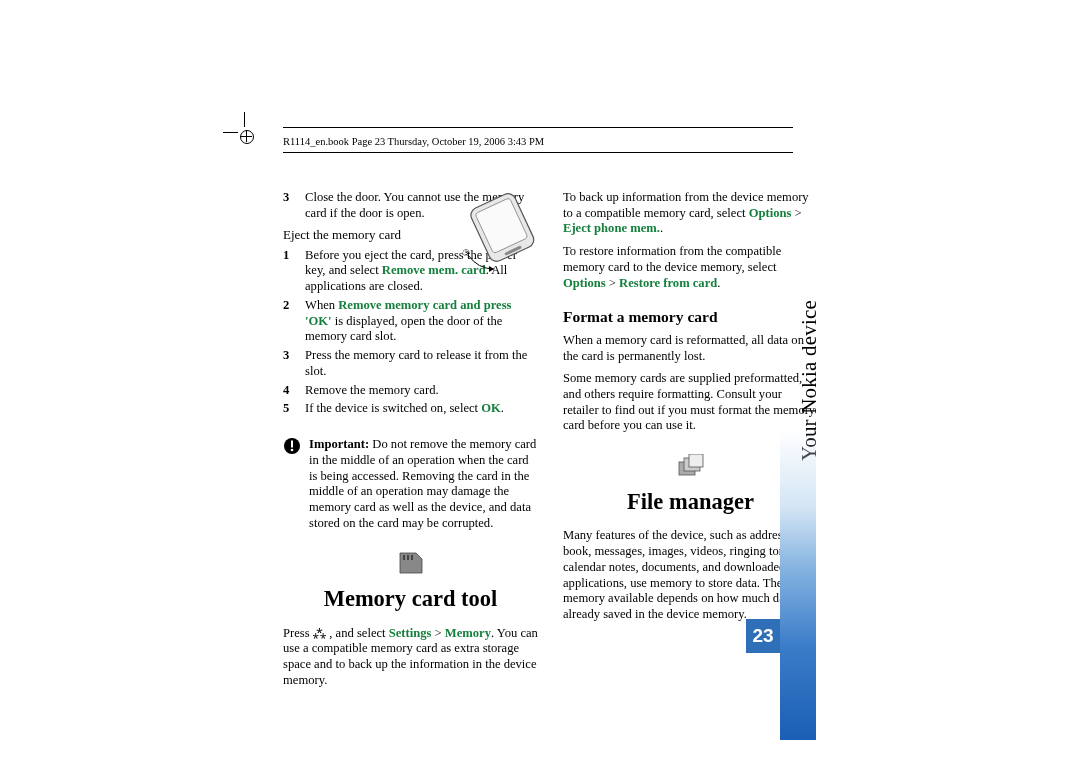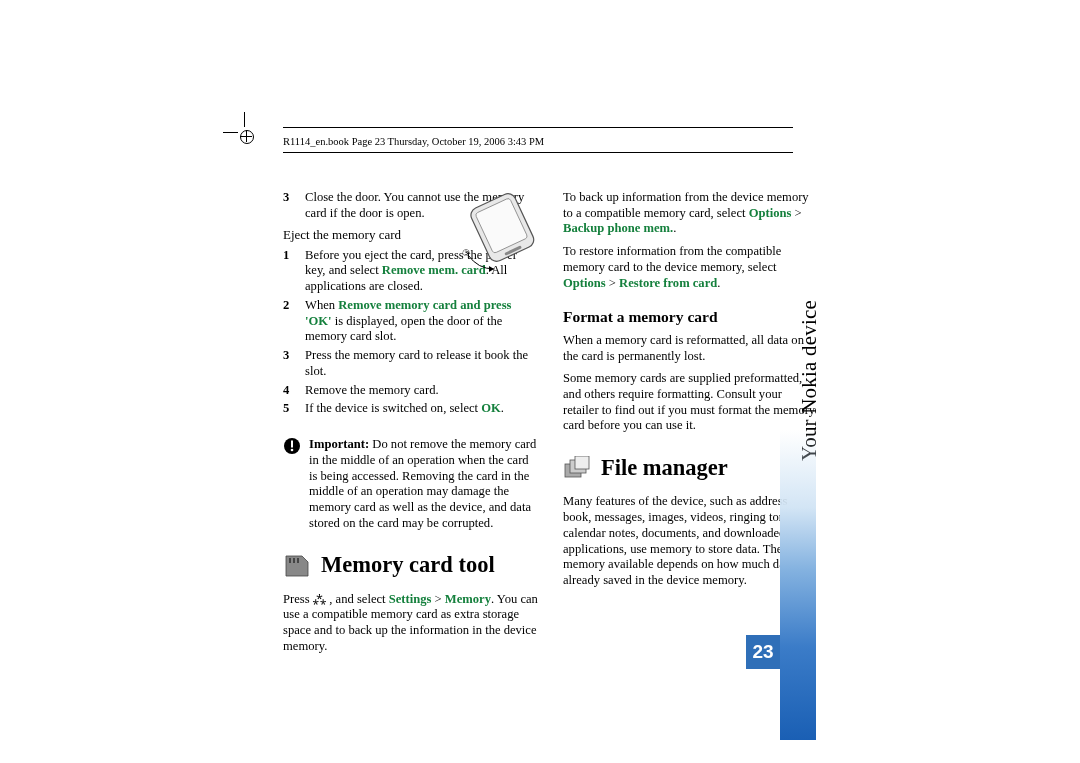--- a/index.html
+++ b/index.html
@@ -66,21 +66,21 @@
   .col-right { left: 280px; }
   .step { display:flex; gap:10px; margin-bottom:3px; }
   .step-num { font-weight:bold; min-width:12px; }
   .step-txt { flex:1; }
   .subhead { font-weight:normal; font-size:13px; margin:6px 0 4px 0; }
   .link-nobold { color:#2b67b8; }
   .hl { color:#15803d; font-weight:bold; }
   .note-row { display:flex; gap:8px; align-items:flex-start; margin-top:20px; }
   .note-icon { width:18px; height:18px; flex:0 0 18px; }
   .h1 { font-size:22.5px; font-weight:bold; margin:0; }
-  .h1-row { display:flex; align-items:center; gap:10px; margin:20px 0 12px 0; }
+  .h1-row { display:flex; align-items:center; gap:10px; margin:20px 0 12px 0;flex-direction:column; }
   .sec-icon { width:28px; height:24px; }
   .fmt-head { font-size:15.5px; font-weight:bold; margin:16px 0 6px 0; }
   .device-img {
     position: absolute;
     left: 173px;
     top: -3px;
     width: 90px;
     height: 92px;
   }
   .side-label {
@@ -89,21 +89,21 @@
     top: 300px;
     font-size: 21px;
     transform: rotate(-90deg);
     transform-origin: right top;
     letter-spacing: 0.2px;
     white-space: nowrap;
   }
   .page-num-box {
     position: absolute;
     right: 217px;
-    top: 635px;
+    top: 619px;
     width: 34px;
     height: 34px;
     background: #2f6fb8;
     color: #fff;
     font-size: 19px;
     font-weight: bold;
     display:flex;
     align-items:center;
     justify-content:center;
     font-family: Arial, sans-serif;
@@ -170,21 +170,21 @@
 
       <div class="step">
         <div class="step-num">2</div>
         <div class="step-txt">
           <span>When </span><span class="hl">Remove memory card and press 'OK'</span><span> is displayed, open the door of the memory card slot.</span>
         </div>
       </div>
 
       <div class="step">
         <div class="step-num">3</div>
-        <div class="step-txt">Press the memory card to release it book the slot.</div>
+        <div class="step-txt">Press the memory card to release it from the slot.</div>
       </div>
 
       <div class="step">
         <div class="step-num">4</div>
         <div class="step-txt">Remove the memory card.</div>
       </div>
 
       <div class="step">
         <div class="step-num">5</div>
         <div class="step-txt">
@@ -218,21 +218,21 @@
       </div>
 
       <p>
         <span>Press </span><span class="glyph">⁂</span><span> , and select </span><span class="hl">Settings</span><span> &gt; </span><span class="hl">Memory</span><span>. You can use a compatible memory card as extra storage space and to back up the information in the device memory.</span>
       </p>
     </div>
 
     <div class="col col-right">
 
       <p>
-        <span>To back up information from the device memory to a compatible memory card, select </span><span class="hl">Options</span><span> &gt; </span><span class="hl">Backup phone mem.</span><span>.</span>
+        <span>To back up information from the device memory to a compatible memory card, select </span><span class="hl">Options</span><span> &gt; </span><span class="hl">Eject phone mem.</span><span>.</span>
       </p>
 
       <p>
         <span>To restore information from the compatible memory card to the device memory, select </span><span class="hl">Options</span><span> &gt; </span><span class="hl">Restore from card</span><span>.</span>
       </p>
 
       <div class="fmt-head">Format a memory card</div>
 
       <p>When a memory card is reformatted, all data on the card is permanently lost.</p>
       <p>Some memory cards are supplied preformatted, and others require formatting. Consult your retailer to find out if you must format the memory card before you can use it.</p>

